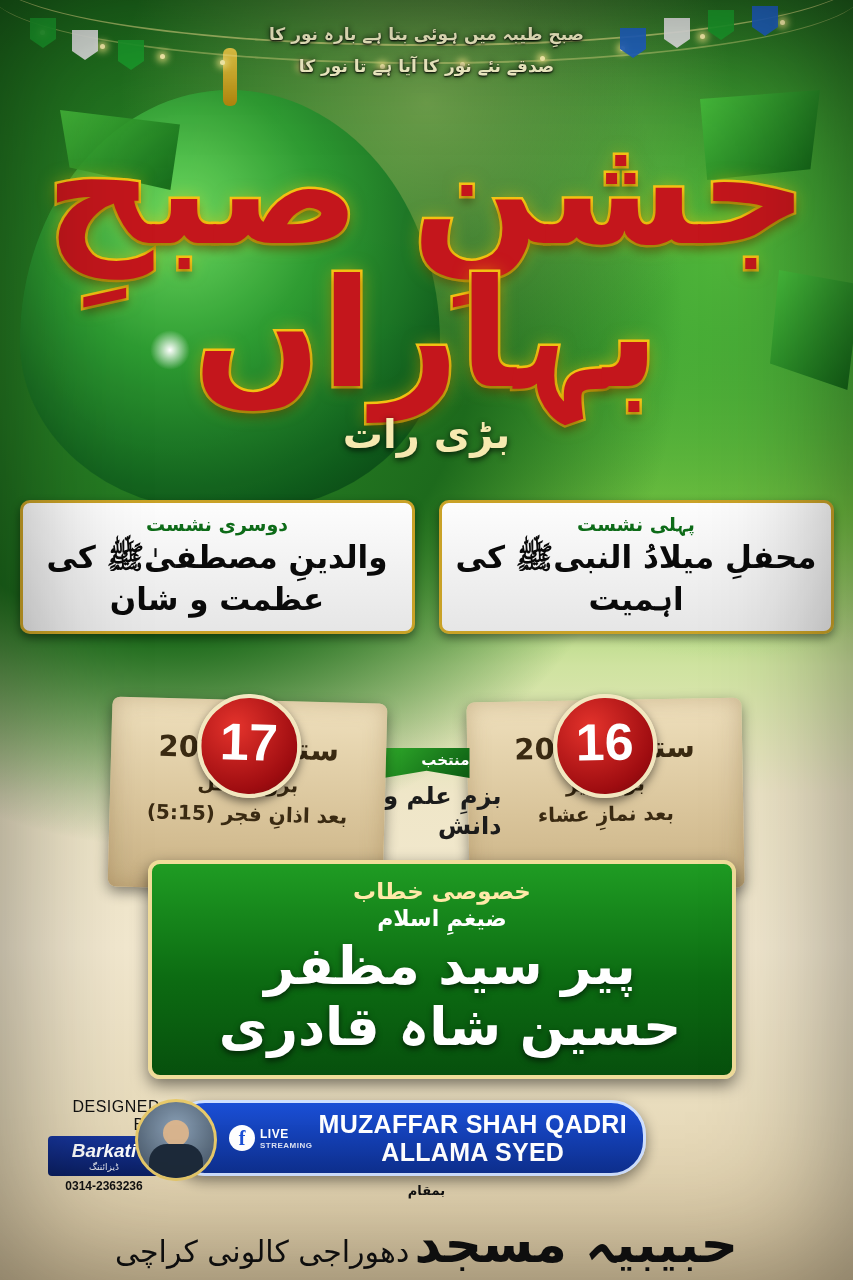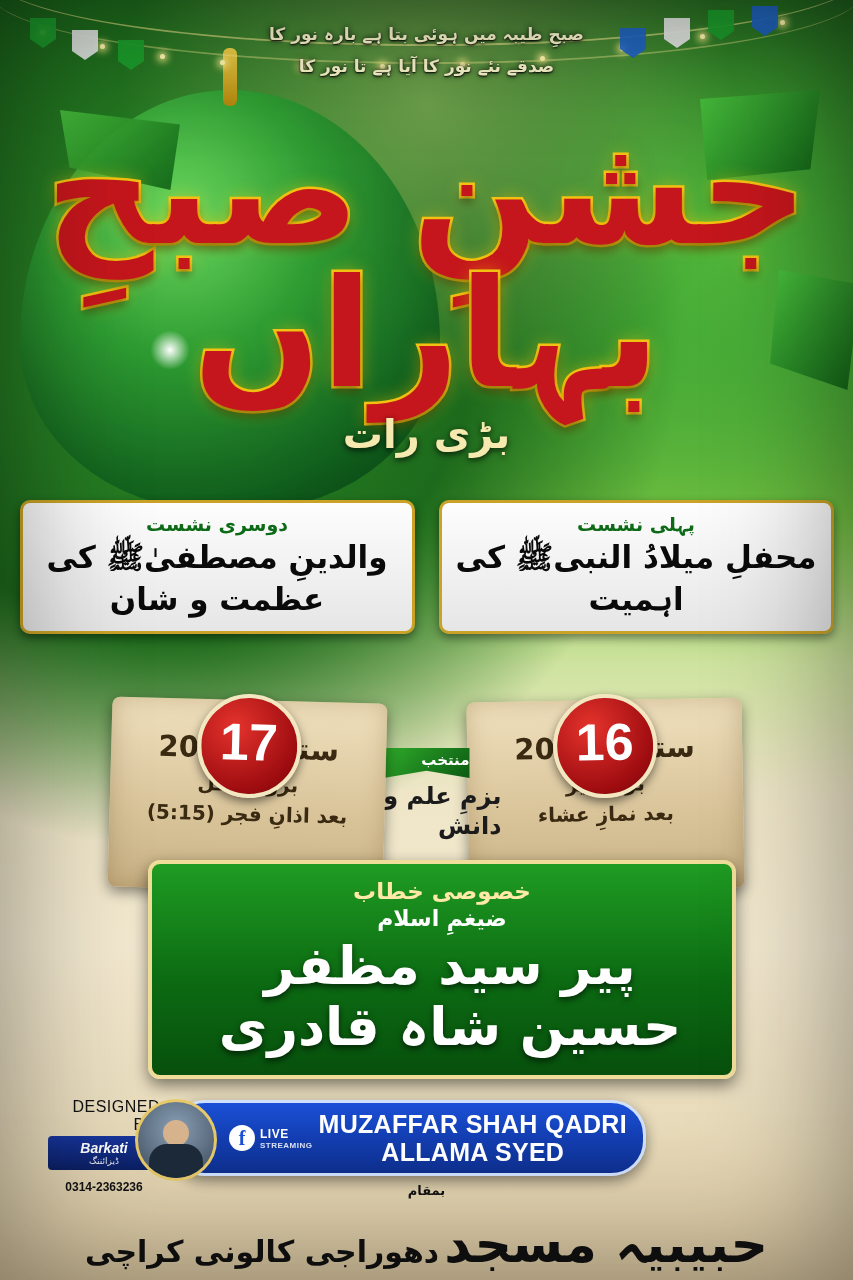--- a/index.html
+++ b/index.html
@@ -138,23 +138,23 @@
      text-shadow:0 3px 6px rgba(0,0,0,.6);margin-left:16px;}
 
   .designed{
     position:absolute;left:48px;top:1098px;width:112px;text-align:center;
   }
   .designed .lbl{font-size:16px;font-weight:400;color:#111;letter-spacing:.5px;text-align:right;}
   .designed .card{
     background:linear-gradient(180deg,#17359b,#0b1f63);color:#fff;border-radius:4px;
     padding:4px 2px;margin-top:2px;
   }
-  .designed .brand{font-size:14px;font-style:italic;font-weight:700;}
+  .designed .brand{font-size:19px;font-style:italic;font-weight:700;}
   .designed .sub{font-size:9px;opacity:.9;}
-  .designed .phone{font-size:12px;font-weight:700;color:#111;margin-top:10px;}
+  .designed .phone{font-size:12px;font-weight:700;color:#111;margin-top:3px;}
 
   .livebar{
     position:absolute;left:170px;top:1100px;width:470px;height:70px;
     background:linear-gradient(180deg,#1a4fd6,#0e2f8f);
     border-radius:35px;border:3px solid #cfe0ff;
     box-shadow:0 5px 14px rgba(0,0,0,.45);
     display:flex;align-items:center;
   }
   .livebar .avatar{
     position:absolute;left:-38px;top:-4px;width:76px;height:76px;border-radius:50%;
@@ -174,21 +174,21 @@
   .spkname{flex:1;text-align:center;color:#fff;font-size:25px;font-weight:700;line-height:1.12;
     letter-spacing:.3px;padding-right:10px;}
 
   .footer{
     position:absolute;left:0;right:0;bottom:8px;text-align:center;
   }
   .footer .crest{
     display:block;margin:8px auto 2px;width:56px;height:32px;color:#111;font-size:13px;font-weight:700;
   }
   .footer .m1{font-size:52px;font-weight:700;color:#111;line-height:1.05;}
-  .footer .m2{font-size:30px;font-weight:700;color:#111;}
+  .footer .m2{font-size:30px;font-weight:400;color:#111;}
   .vignette{
     position:absolute;inset:0;pointer-events:none;
     box-shadow:inset 0 0 140px rgba(0,0,0,.45);
   }
 </style>
 </head>
 <body>
 
 <div class="poster">
 

